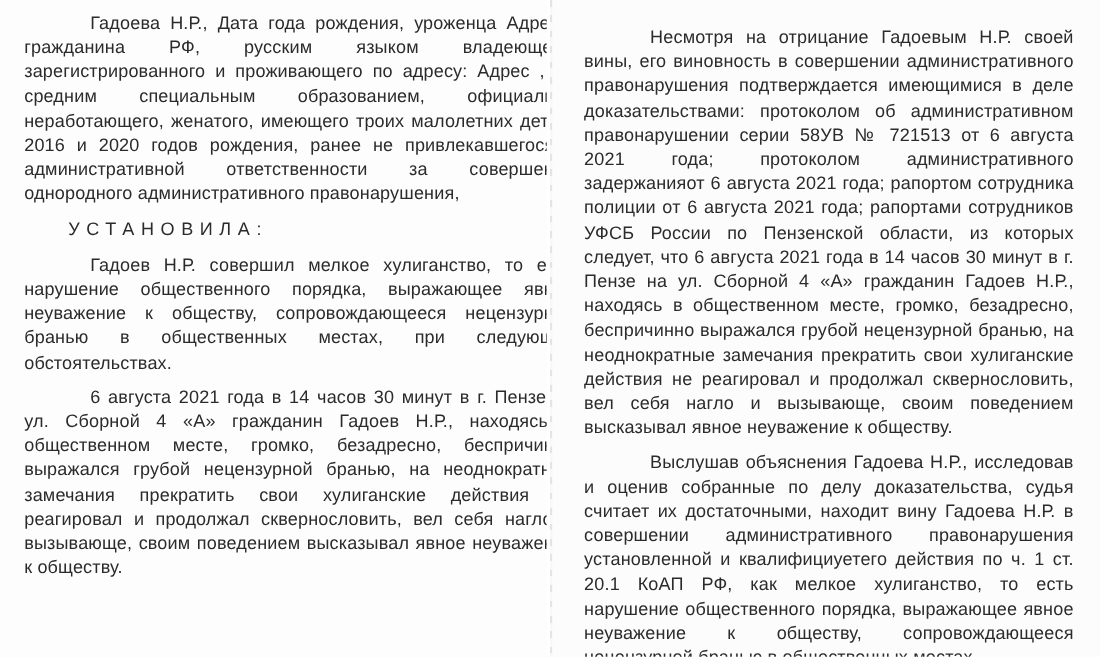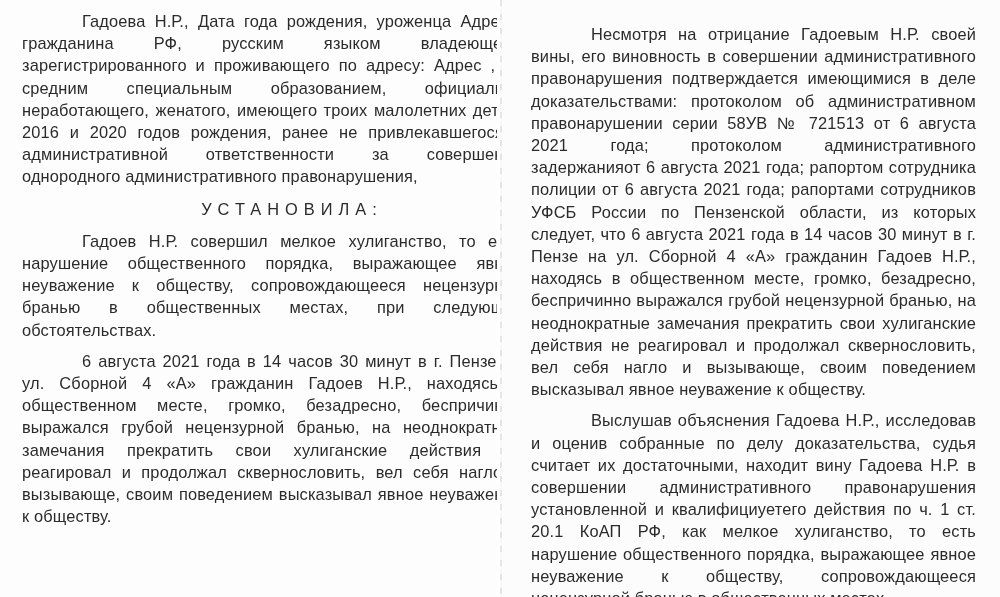--- a/index.html
+++ b/index.html
@@ -25,21 +25,21 @@
     font-size: 16.4px;
     line-height: 22.2px;
     text-align: justify;
     letter-spacing: 0.15px;
   }
   .left .col { left: 22px; width: 500px; top: 10px; }
   .right .col { left: 31px; width: 445px; top: 23px; }
   p { margin: 0; }
   .indent { text-indent: 60px; }
   .heading {
-    text-align: center; letter-spacing: 6px;
+    text-align: left; letter-spacing: 6px;
     margin: 10px 0 10px 0; padding-left: 40px;
   }
   .gap { height: 9px; }
 </style>
 </head>
 <body>
 
 <div class="panel left">
   <div class="col">
     <p class="indent">Гадоева Н.Р., Дата года рождения, уроженца Адрес , гражданина РФ, русским языком владеющего, зарегистрированного и проживающего по адресу: Адрес , со средним специальным образованием, официально неработающего, женатого, имеющего троих малолетних детей, 2016 и 2020 годов рождения, ранее не привлекавшегося к административной ответственности за совершение однородного административного правонарушения,</p>

